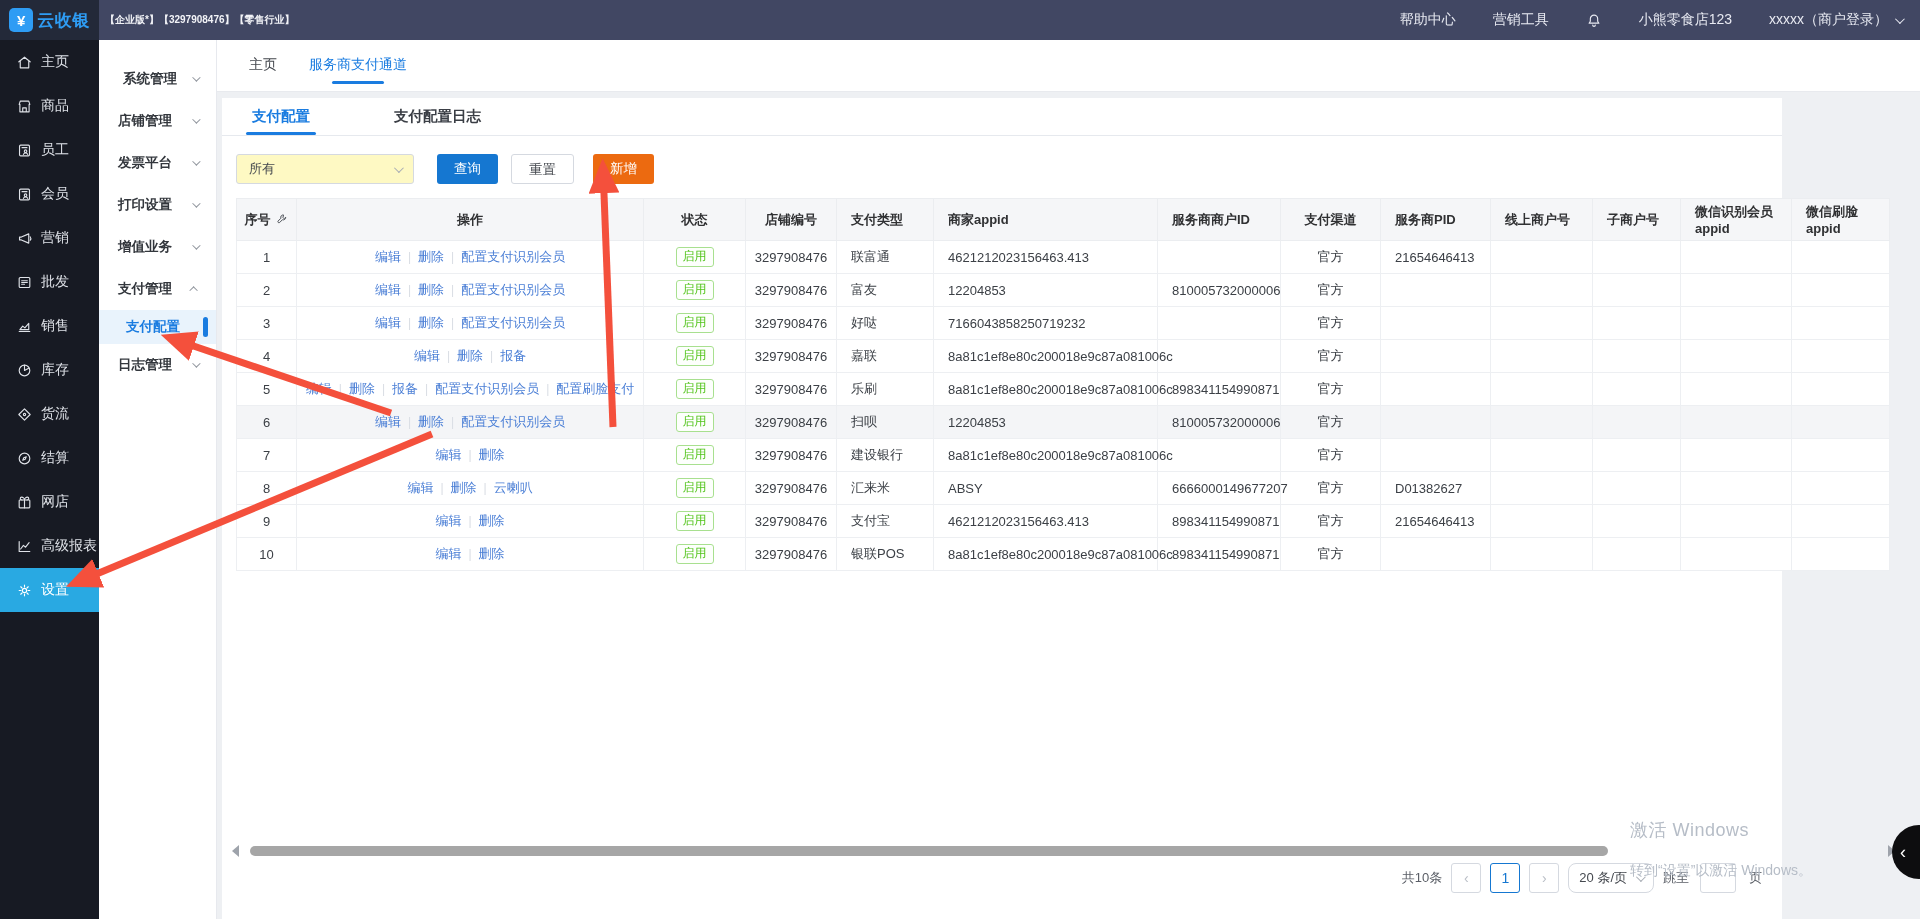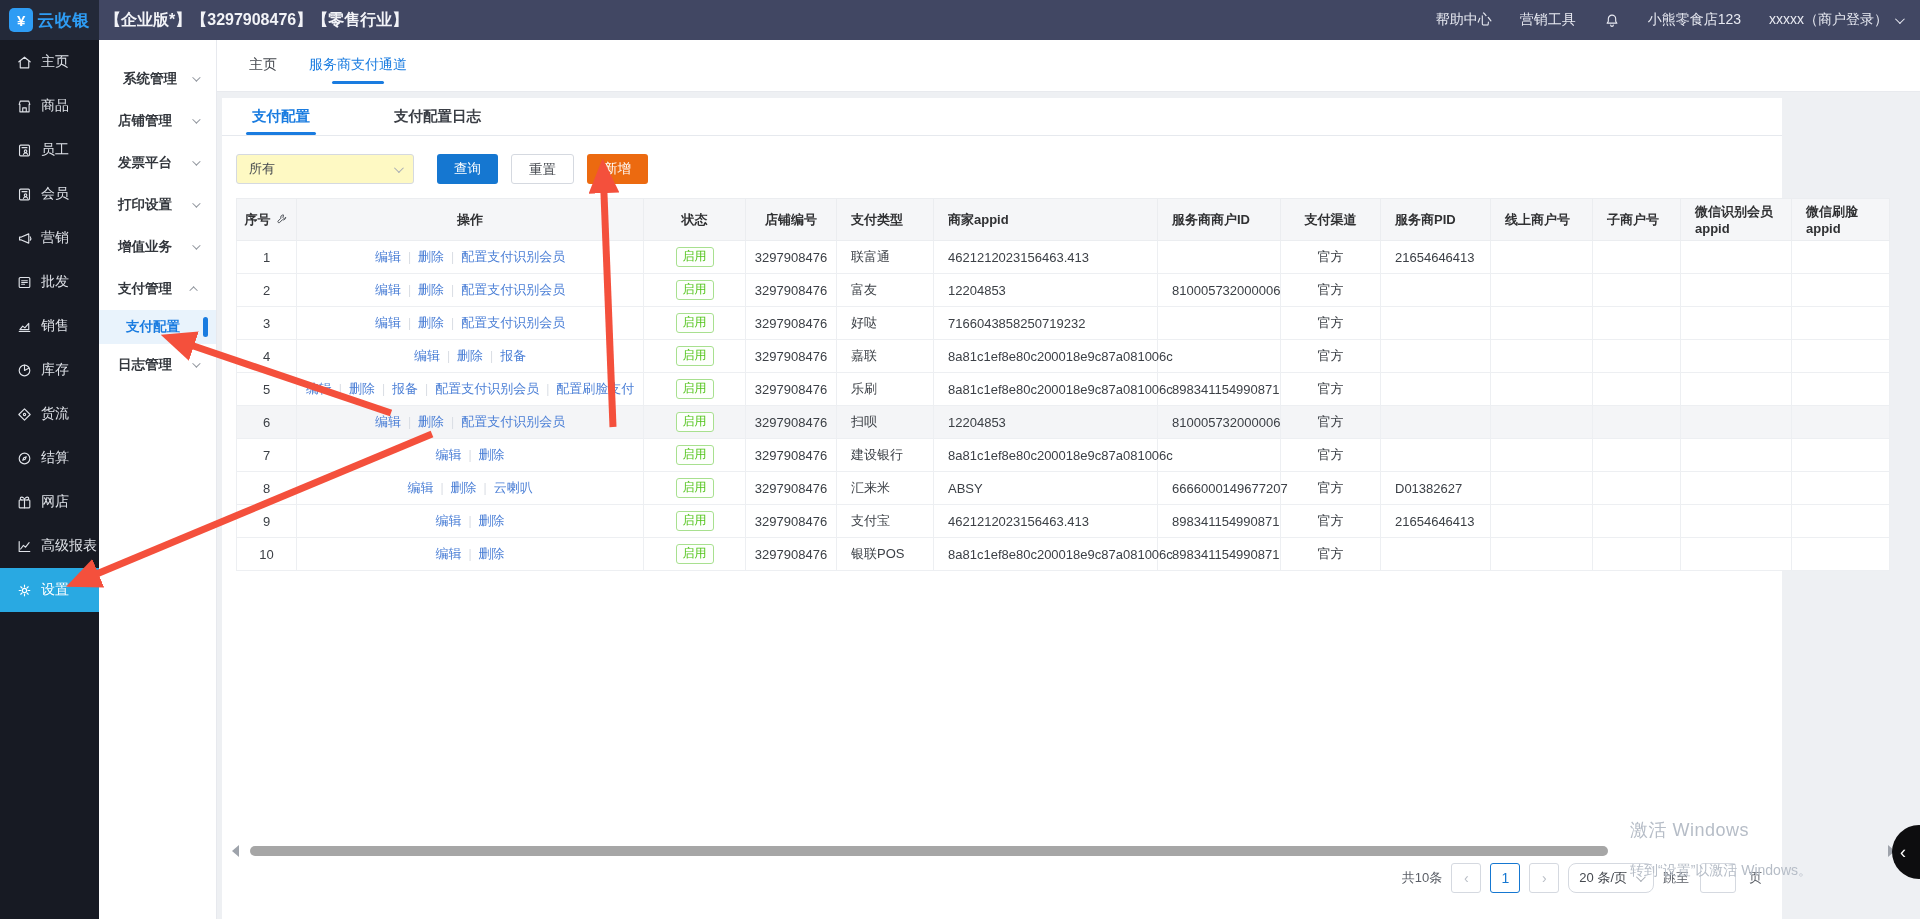--- a/index.html
+++ b/index.html
@@ -8,23 +8,23 @@
 
   
   .topbar { position:absolute; left:0; top:0; width:1920px; height:40px;
     background:#414763; color:#e8eaf2; font-size:14px; z-index:5; }
   .logo-zone { position:absolute; left:0; top:0; width:99px; height:40px;
     background:#232939; display:flex; align-items:center; justify-content:center; gap:4px; }
   .logo-badge { width:24px; height:24px; border-radius:5px; background:#2e9cf4;
     color:#fff; font-weight:bold; font-size:15px; display:flex; align-items:center; justify-content:center; }
   .logo-text { color:#2e9cf4; font-weight:bold; font-size:17px; letter-spacing:.5px; }
   .win-title { position:absolute; left:105px; top:0; height:40px; line-height:40px;
-    font-size:16px; font-weight:bold; color:#f2f3f7; }
+    font-size:10px; font-weight:bold; color:#f2f3f7; }
   .topbar-right { position:absolute; right:18px; top:0; height:40px;
-    display:flex; align-items:center; gap:28px; }
+    display:flex; align-items:center; gap:37px; }
   .topbar-right .tb-item { cursor:pointer; white-space:nowrap; }
   .bell svg { display:block; }
   .account-wrap { display:flex; align-items:center; gap:7px; }
   .chev { display:inline-block; width:7px; height:7px;
     border-right:1.5px solid currentColor; border-bottom:1.5px solid currentColor; }
   .chev.down { transform:rotate(45deg) translateY(-2px); }
   .chev.up   { transform:rotate(-135deg) translateY(-2px); }
 
   
   .sidebar { position:absolute; left:0; top:40px; width:99px; height:879px;
@@ -70,21 +70,21 @@
   
   .filterrow { position:absolute; left:14px; top:56px; height:30px; display:flex; gap:12px; }
   .fselect { width:178px; height:30px; border:1px solid #d5d9e0; border-radius:3px;
     background:#fef9c3; display:flex; align-items:center; padding:14px 12px; font-size:13px;
     color:#45494f; cursor:pointer; }
   .fselect .chev { margin-left:auto; color:#a8adb5; }
   .btn { height:30px; padding:0 17px; border-radius:3px; font-size:13.5px; border:none;
     cursor:pointer; line-height:30px; }
   .btn.query { background:#1577d1; color:#fff; margin-left:11px; }
   .btn.reset { background:#fff; color:#45494f; border:1px solid #d5d9e0; margin-left:1px; }
-  .btn.add   { background:#ec6a10; color:#fff; margin-left:1px; }
+  .btn.add   { background:#ec6a10; color:#fff; margin-left:7px; }
 
   
   table.grid { position:absolute; left:14px; top:100px; border-collapse:collapse;
     table-layout:fixed; width:1653px; font-size:13px; color:#3c4046; }
   table.grid th { height:42px; background:#f5f6f8; border:1px solid #ebedf0;
     font-weight:bold; color:#303133; font-size:13px; }
   table.grid td { height:33px; border:1px solid #edeff2; background:#fff; }
   table.grid tr.hovered td { background:#f4f5f7; }
   .al-c { text-align:center; }
   .al-l { text-align:left; padding-left:14px; }

